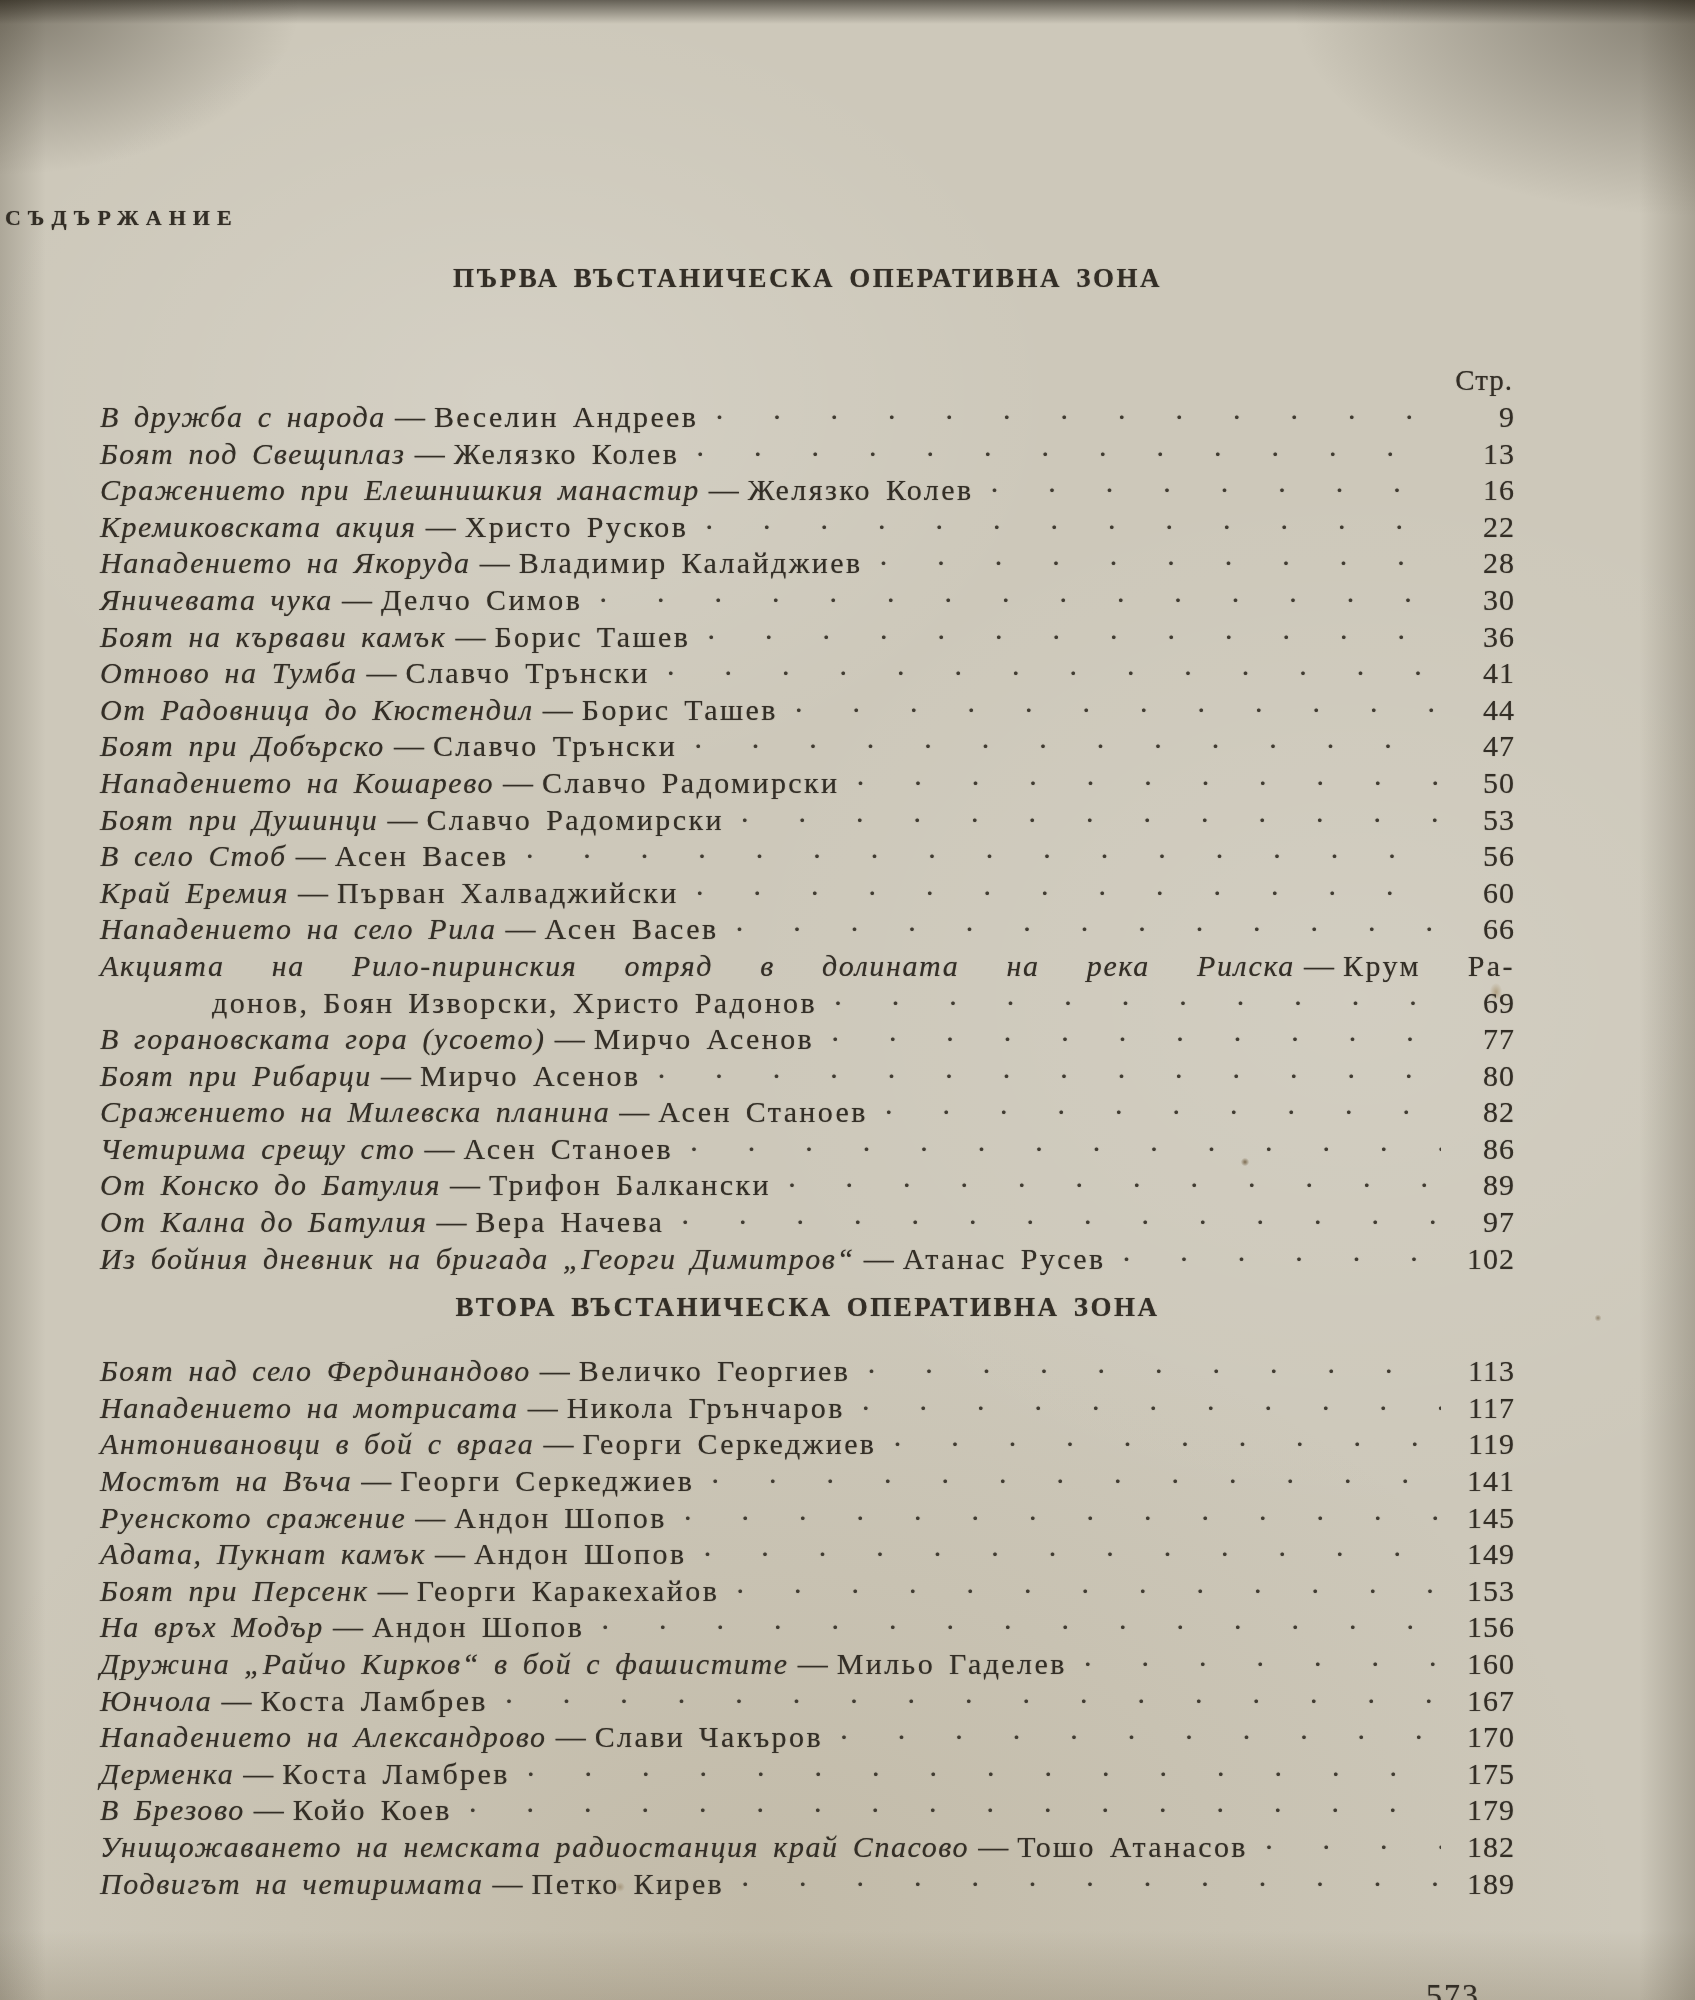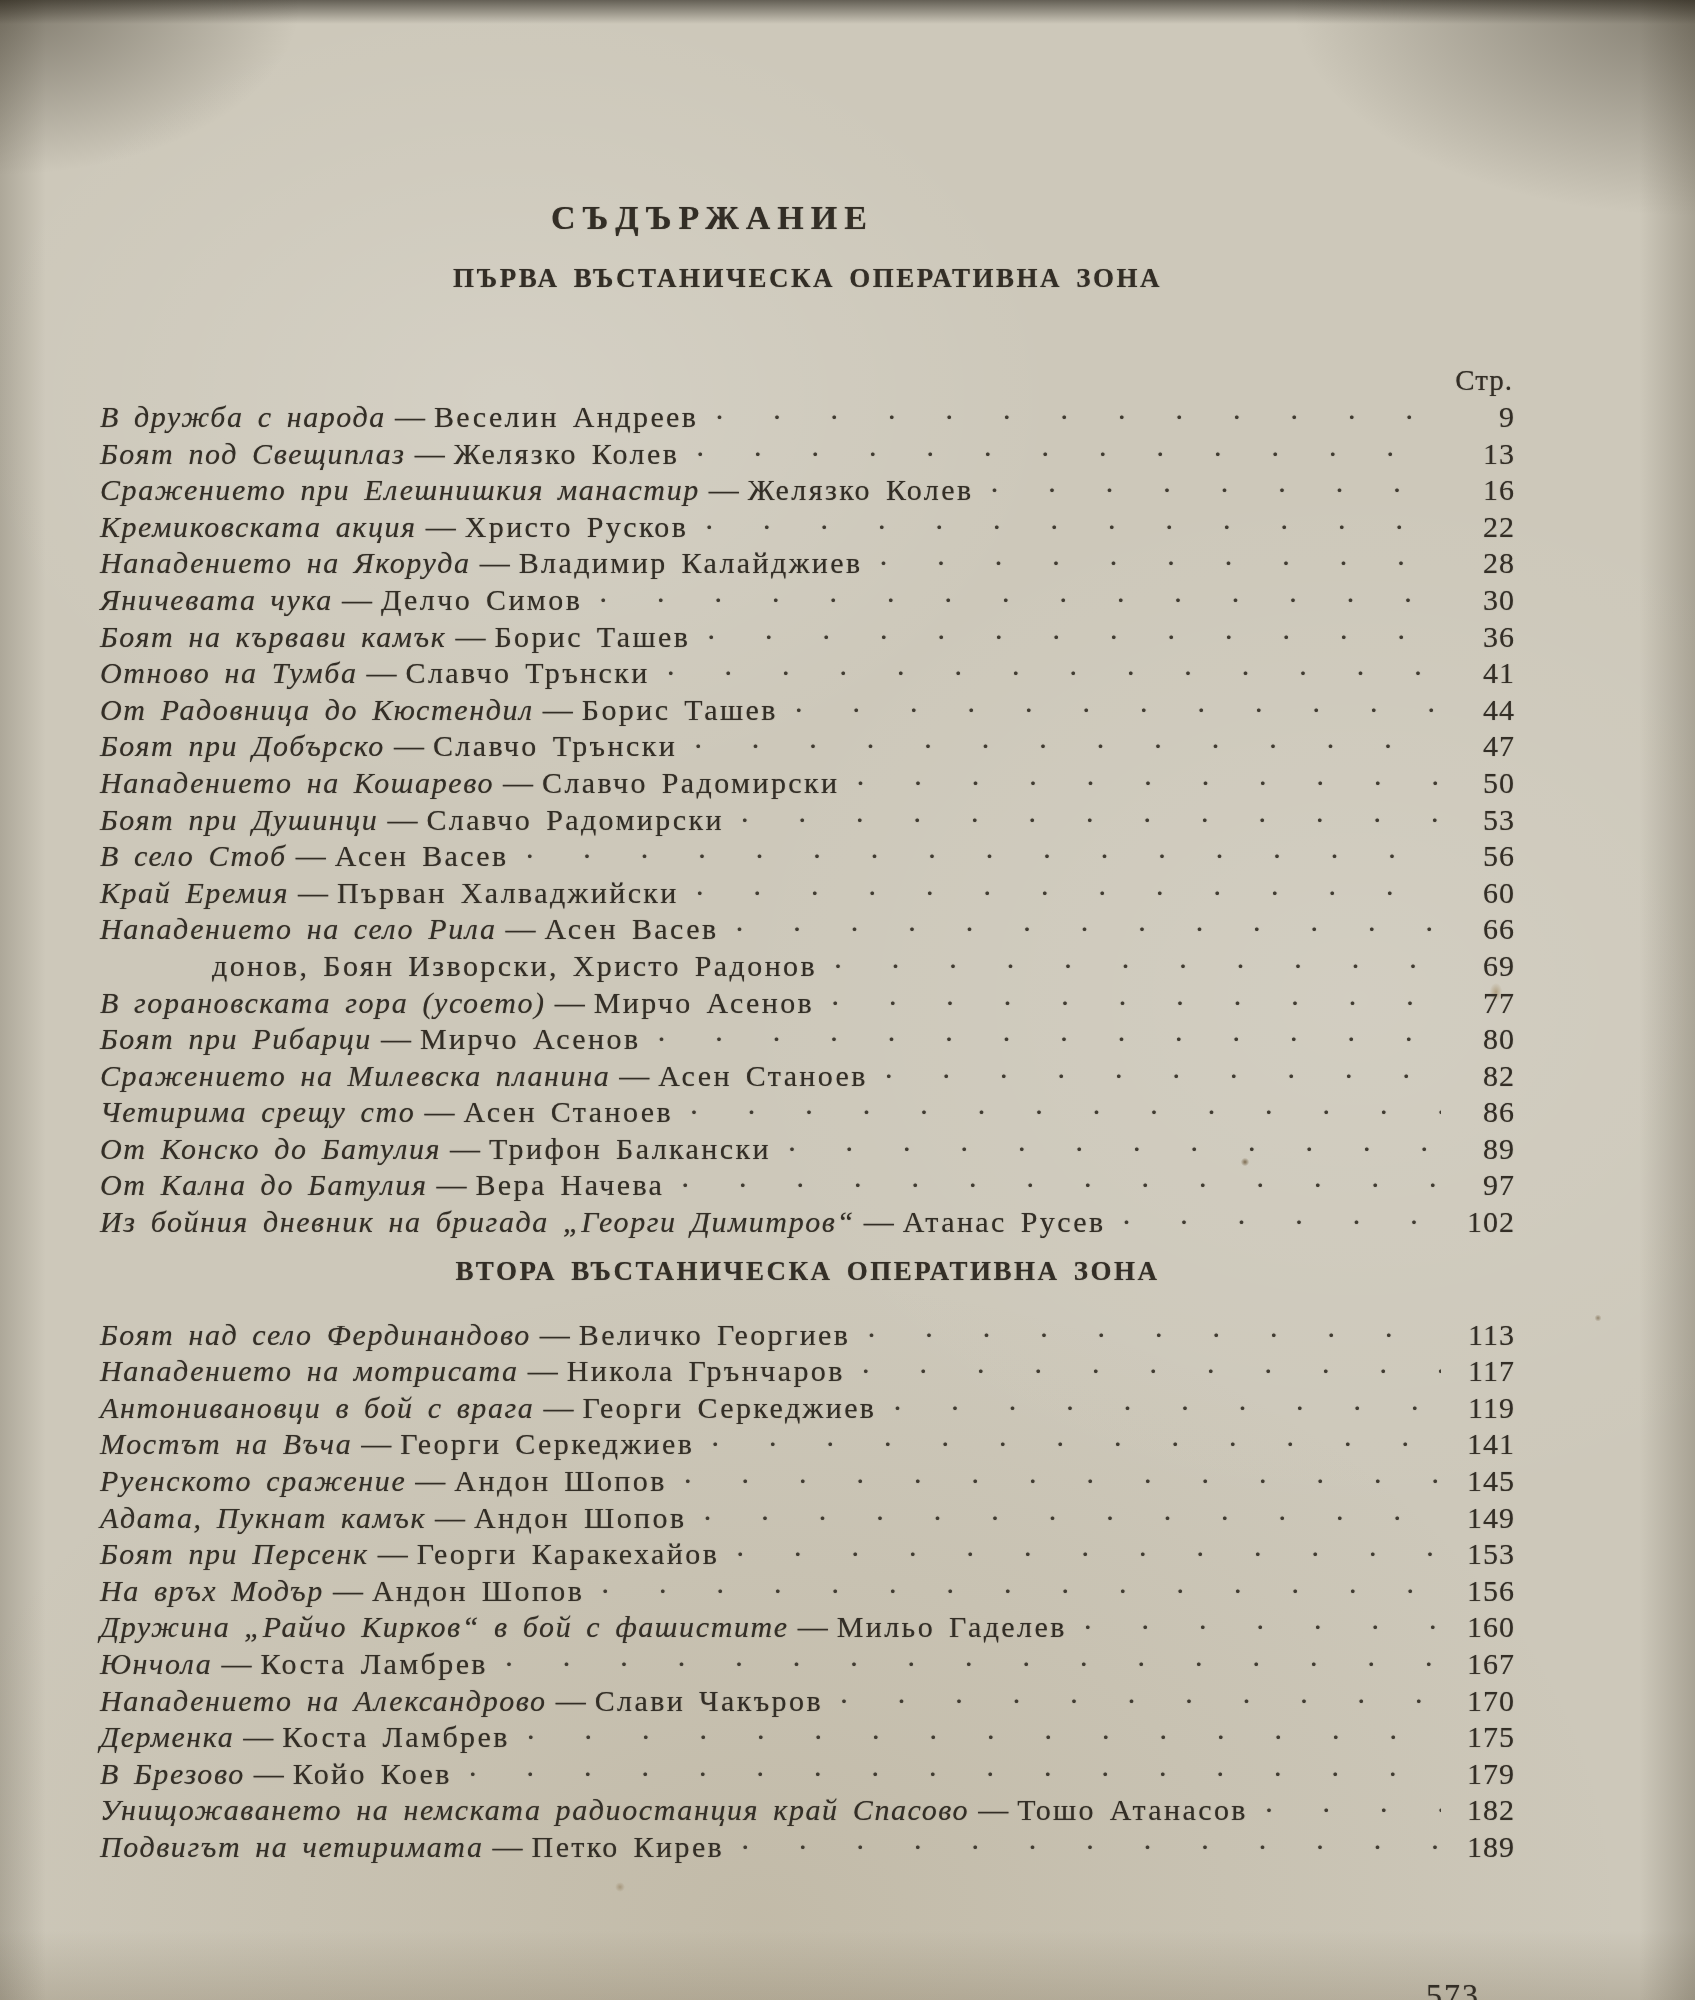--- a/index.html
+++ b/index.html
@@ -16,21 +16,21 @@
       linear-gradient(180deg, rgba(30,26,18,.6) 0px, rgba(30,26,18,0) 24px),
       linear-gradient(90deg, rgba(60,52,36,.22) 0px, rgba(60,52,36,0) 46px),
       linear-gradient(270deg, rgba(60,52,36,.25) 0px, rgba(60,52,36,0) 56px),
       linear-gradient(0deg, rgba(90,74,44,.18) 0px, rgba(90,74,44,0) 70px),
       radial-gradient(900px 650px at 30% 20%, rgba(255,255,255,.15), rgba(255,255,255,0) 62%),
       radial-gradient(1000px 820px at 80% 50%, rgba(255,255,255,.10), rgba(255,255,255,0) 65%),
       radial-gradient(1200px 900px at 45% 96%, rgba(128,106,62,.14), rgba(128,106,62,0) 72%),
       #cdc8ba;}
   .content{position:absolute;left:100px;right:180px;top:0;
     text-shadow:0 0 1px rgba(47,43,36,.55);}
-  .doc-title{margin:196px 0 0;text-align:center;font-size:34px;font-weight:700;
+  .doc-title{margin:196px 0 0;font-size:22px;font-weight:700;
     letter-spacing:7px;line-height:44px;transform:translateX(-95px);}
   h2.zone-heading{margin:7px;text-align:center;font-size:27px;font-weight:700;
     letter-spacing:2.5px;word-spacing:5px;line-height:40px;}
   #zone-0 h2.zone-heading{margin-top:18px;}
   #zone-1 h2.zone-heading{margin-top:10px;}
   .str{margin-top:64px;text-align:right;font-size:29px;letter-spacing:1px;
     line-height:37px;padding-right:2px;}
   .entries{margin-top:0;}
   #zone-1 .entries{margin-top:26px;}
   .row{display:flex;align-items:flex-end;line-height:36.6px;height:36.6px;
@@ -159,20 +159,21 @@
               <span class="leader"></span>
               <span class="p">60</span>
             </div>
             <div class="row">
               <span class="t">Нападението на село Рила</span>
               <span class="sep">—</span>
               <span class="a">Асен Васев</span>
               <span class="leader"></span>
               <span class="p">66</span>
             </div>
+            <div class="row wrap1"><span class="t">Акцията на Рило-пиринския отряд в долината на река Рилска</span><span class="sep">—</span><span class="a">Крум Ра-</span></div>
             <div class="row">
               <span class="a indent">донов, Боян Изворски, Христо Радонов</span>
               <span class="leader"></span>
               <span class="p">69</span>
             </div>
             <div class="row">
               <span class="t">В горановската гора (усоето)</span>
               <span class="sep">—</span>
               <span class="a">Мирчо Асенов</span>
               <span class="leader"></span>

